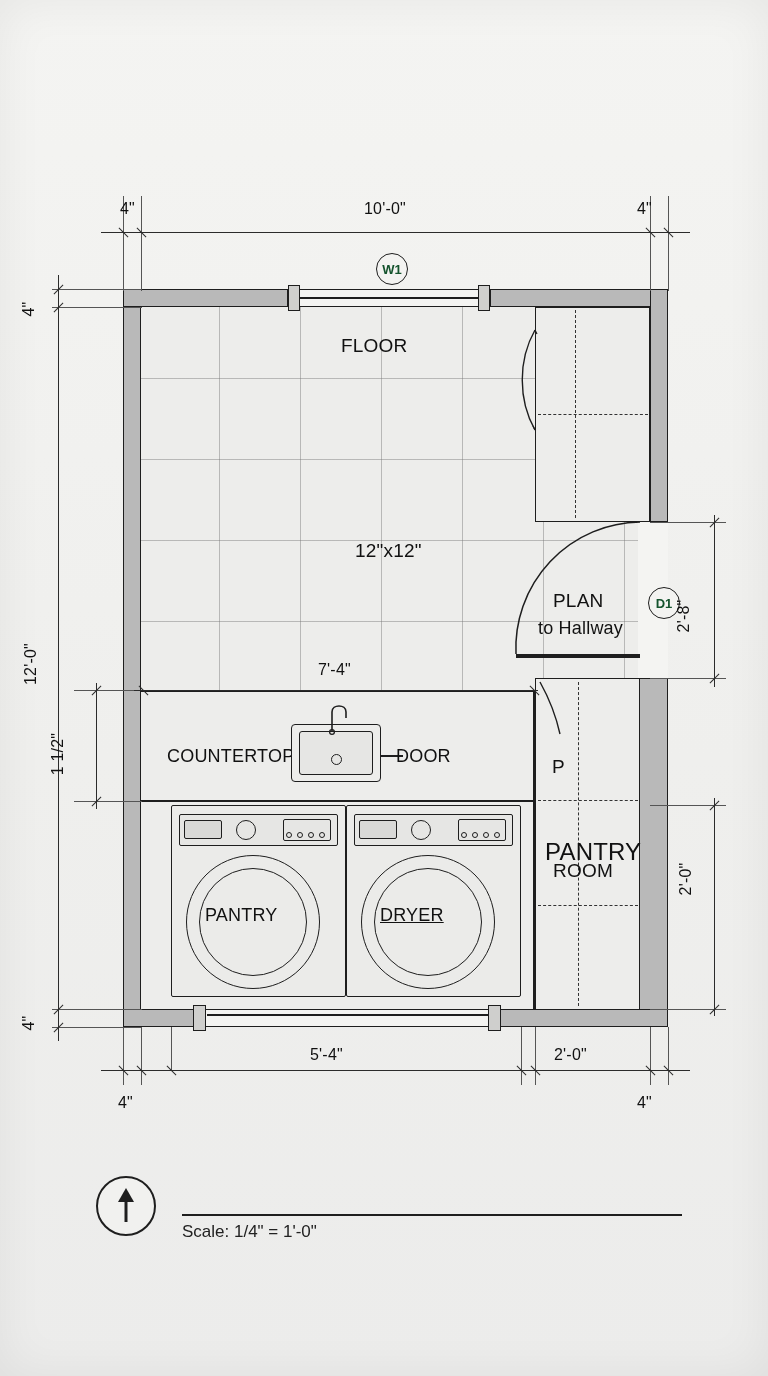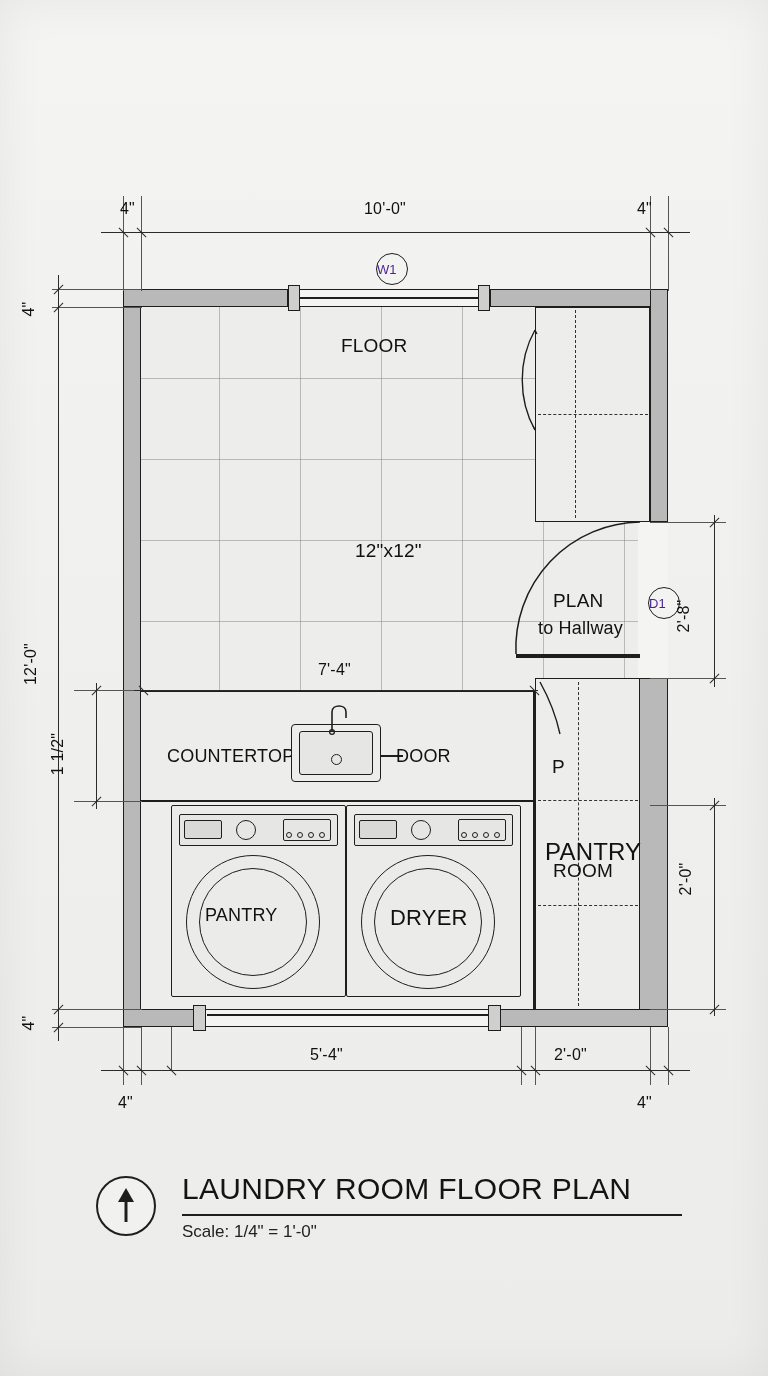--- a/index.html
+++ b/index.html
@@ -123,23 +123,24 @@
     background: #ededeb;
   }
 
   .circle-tag {
     position: absolute;
     border: 1.4px solid #1e1e1e;
     border-radius: 50%;
     background: #f3f3f1;
     display: flex;
     align-items: center;
-    justify-content: flex-start;
+    justify-content: center;
     font-size: 13px;
-    color: #4c1d95;
+    color: #14532d;
+    font-weight: bold;
   }
 
   .appliance {
     position: absolute;
     border: 1.6px solid #1e1e1e;
     box-sizing: border-box;
     background: #ebebe9;
     border-radius: 2px;
   }
   .drum-outer, .drum-inner {
@@ -309,21 +310,21 @@
     <div class="ctrlbar" style="left:354px; top:814px; width:159px; height:32px;"></div>
     <div class="ctrlbar" style="left:359px; top:820px; width:38px; height:19px; background:#d9d9d7;"></div>
     <div class="knob" style="left:411px; top:820px; width:20px; height:20px;"></div>
     <div class="ctrlbar" style="left:458px; top:819px; width:48px; height:22px;"></div>
     <div class="dot" style="left:461px; top:832px; width:6px; height:6px;"></div>
     <div class="dot" style="left:472px; top:832px; width:6px; height:6px;"></div>
     <div class="dot" style="left:483px; top:832px; width:6px; height:6px;"></div>
     <div class="dot" style="left:494px; top:832px; width:6px; height:6px;"></div>
     <div class="drum-outer" style="left:361px; top:855px; width:134px; height:134px;"></div>
     <div class="drum-inner" style="left:374px; top:868px; width:108px; height:108px;"></div>
-    <div class="lbl" style="left:390px; top:905px; font-size:22px;">
+    <div class="lbl" style="left:380px; top:905px; font-size:18px;text-decoration:underline;">
       <span>DRYER</span>
     </div>
 
     <div class="thinline" style="left:533px; top:690px; width:2px; height:320px;"></div>
 
     <div class="box" style="left:535px; top:678px; width:105px; height:332px;"></div>
     <div class="dashed-v" style="left:578px; top:682px; height:324px;"></div>
     <div class="dashed-h" style="left:538px; top:800px; width:100px;"></div>
     <div class="dashed-h" style="left:538px; top:905px; width:100px;"></div>
     <svg style="position:absolute; left:530px; top:682px; width:50px; height:60px;">
@@ -454,18 +455,17 @@
 
   </div>
 
   <div class="title-wrap">
     <div class="north">
       <svg width="56" height="56" viewBox="0 0 56 56">
         <path d="M 28 44 L 28 14" stroke="#1e1e1e" stroke-width="3" fill="none"></path>
         <path d="M 28 10 L 20 24 L 36 24 Z" fill="#1e1e1e"></path>
       </svg>
     </div>
-    <div class="title-text">LAUNDRY ROOM FLOOR PLAN</div>
     <div class="title-rule"></div>
     <div class="scale-text">Scale: 1/4" = 1'-0"</div>
   </div>
 
 </div>
 
 </body></html>

